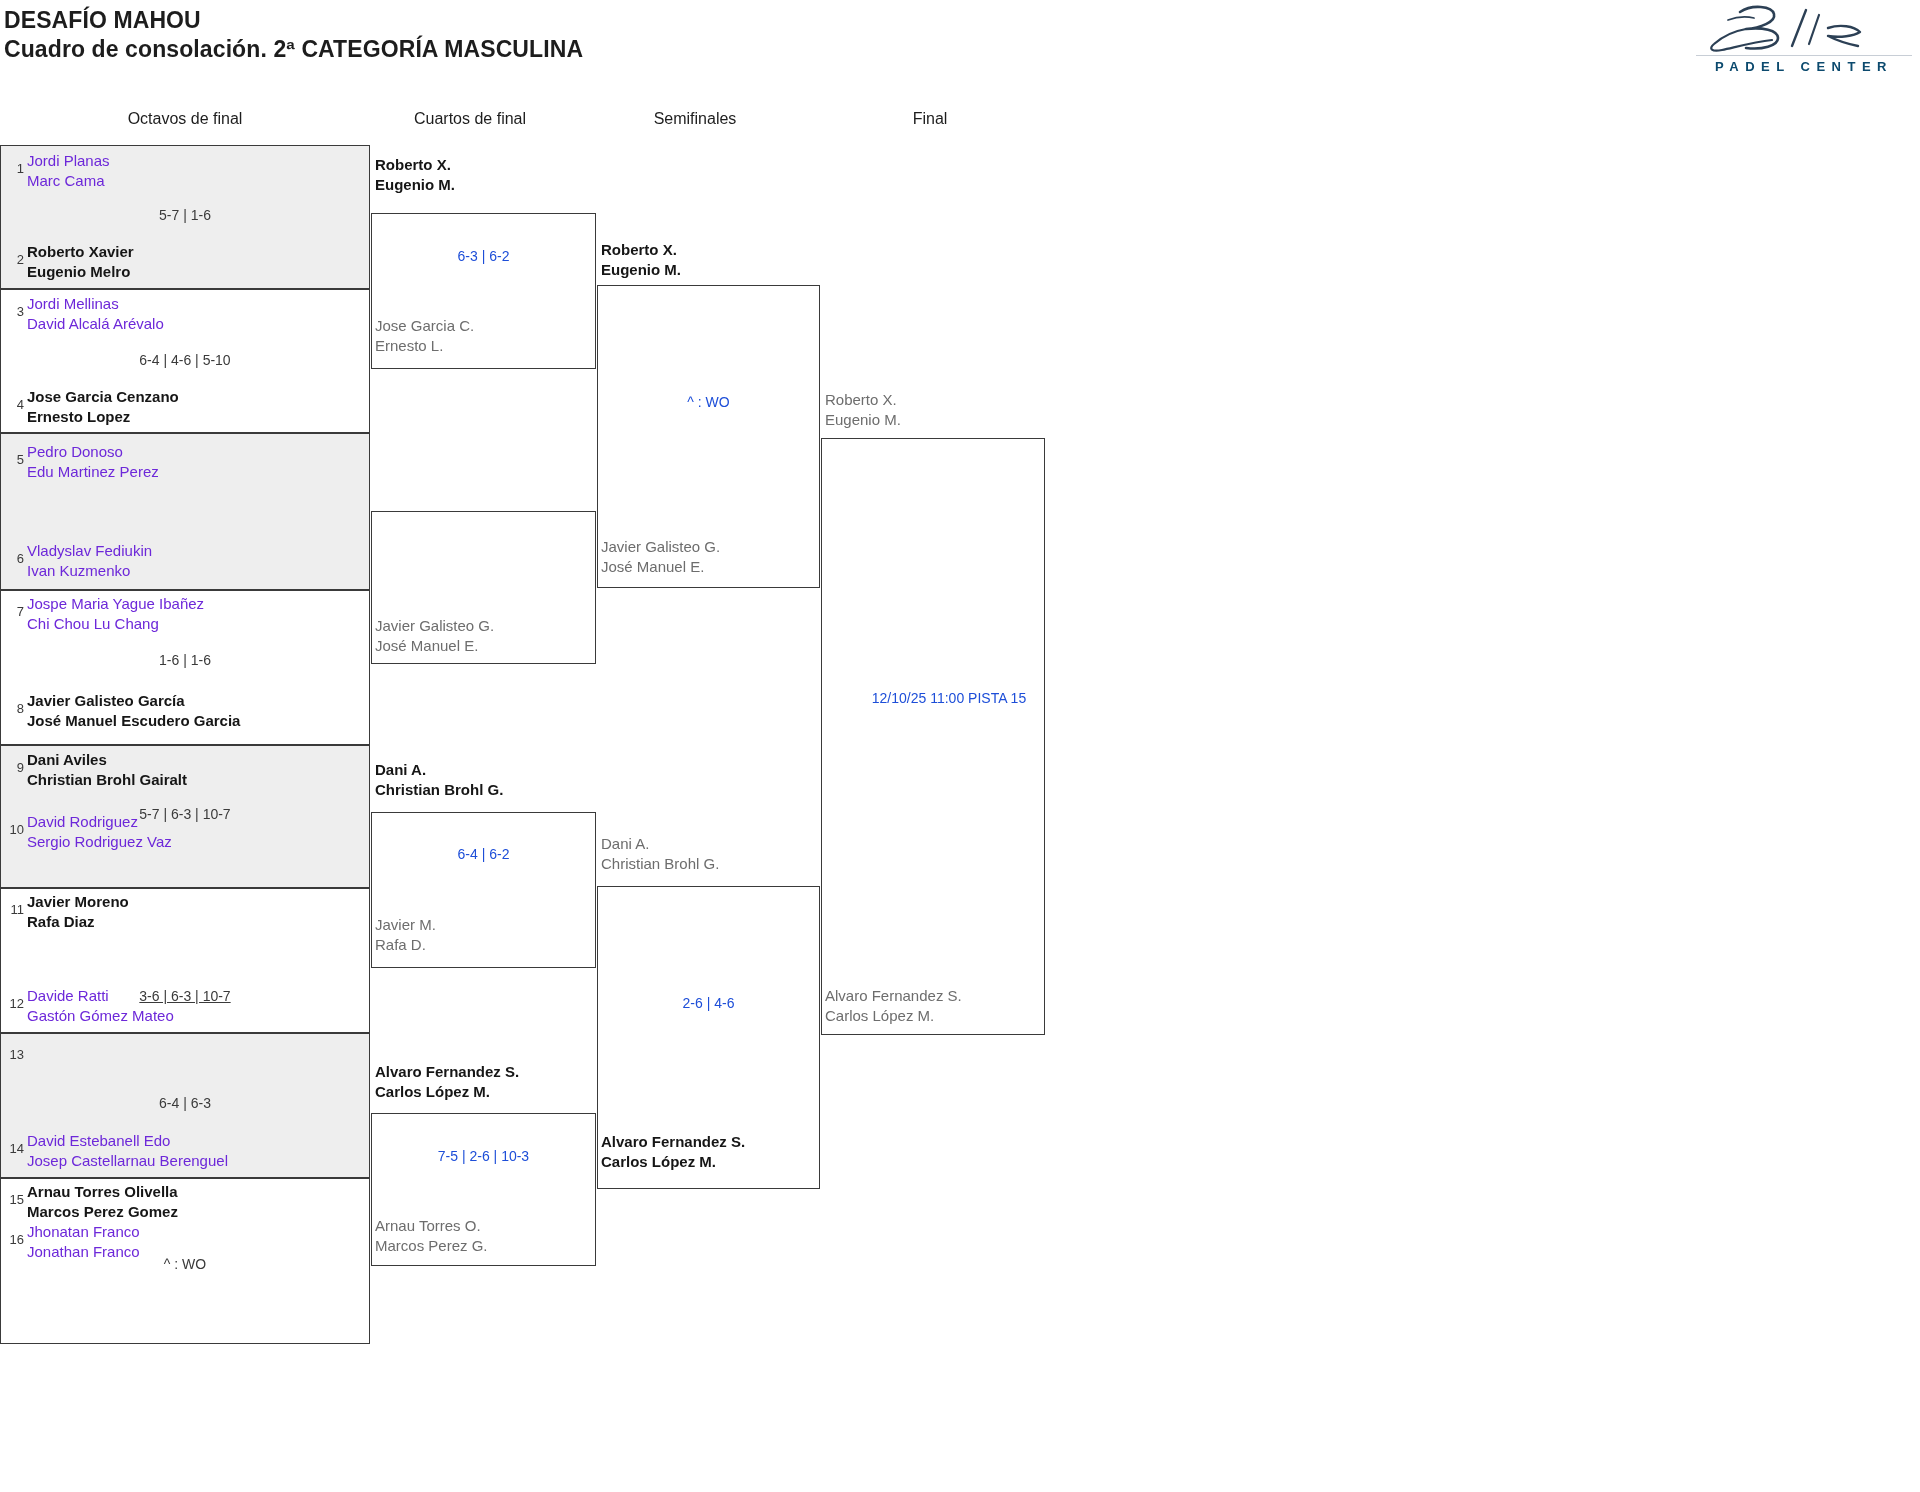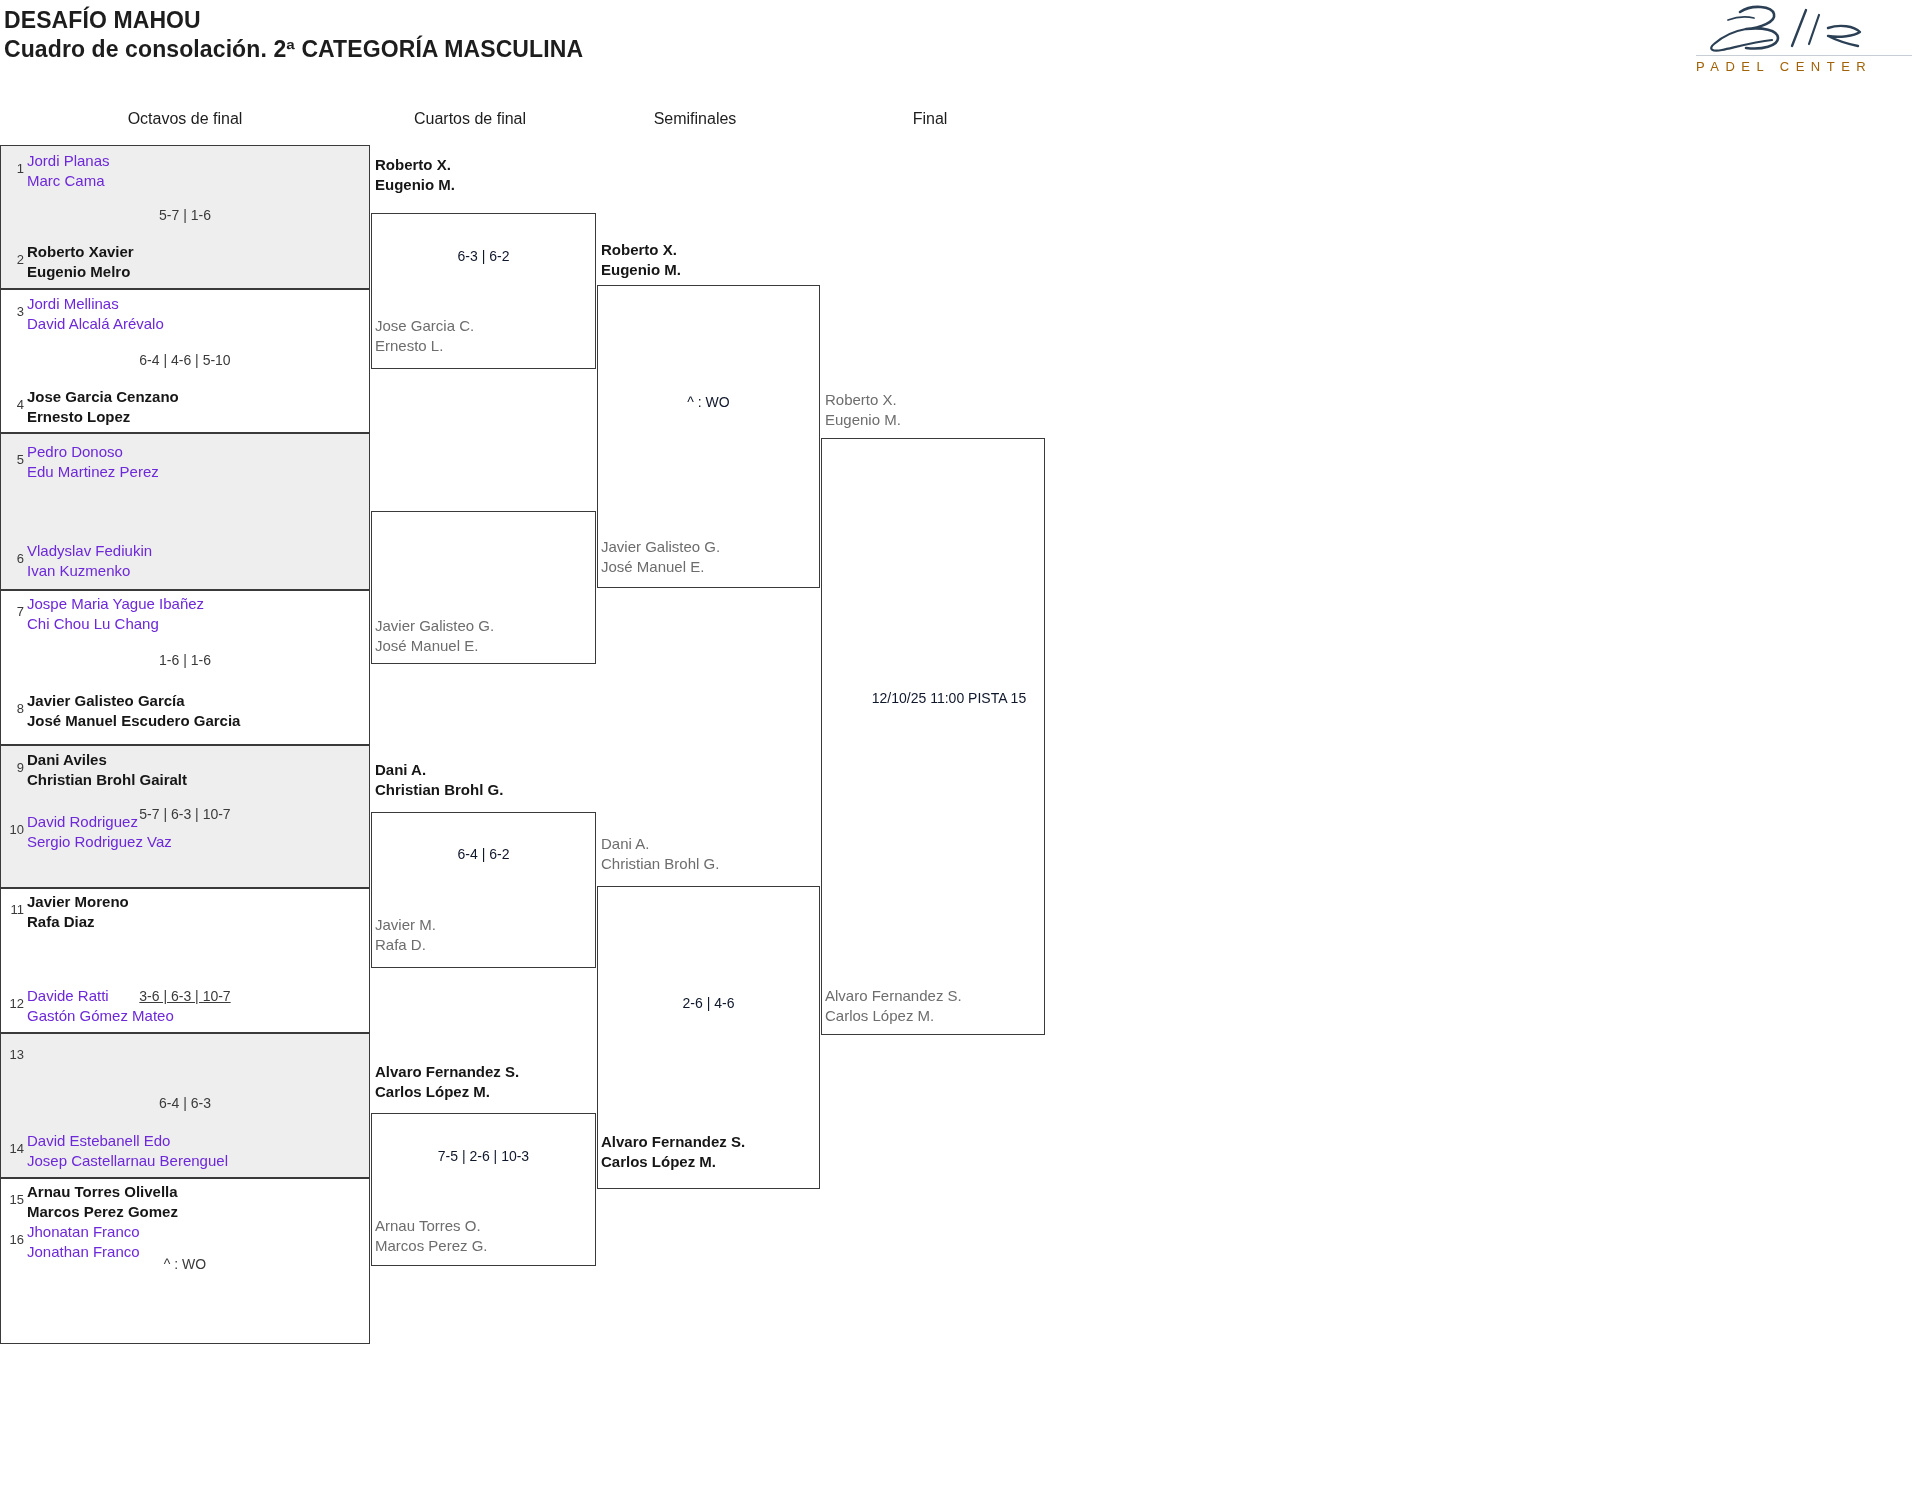--- a/index.html
+++ b/index.html
@@ -54,26 +54,26 @@
     top: 53px;
     width: 216px;
     height: 1px;
     background: #c8ced6;
   }
   .logo-wordmark {
     position: absolute;
     left: 8px;
     top: 57px;
     width: 216px;
-    text-align: left;
+    text-align: center;
     font-size: 13px;
     letter-spacing: 6.5px;
-    color: #a16207;
+    color: #0c4a6e;
     font-family: "Liberation Sans", "DejaVu Sans", sans-serif;
-    font-weight: 400;
+    font-weight: 700;
   }
 
   
   .round-header {
     position: absolute;
     font-size: 16px;
     color: #1d1d1d;
     font-weight: 400;
     white-space: nowrap;
     text-align: center;
@@ -138,21 +138,21 @@
   .conn-box {
     position: absolute;
     border: 1px solid #3a3a3a;
     box-sizing: border-box;
     background: transparent;
   }
   .conn-score {
     position: absolute;
     text-align: center;
     font-size: 14px;
-    color: #0f172a;
+    color: #1d4ed8;
     white-space: nowrap;
   }
 
   
   .adv {
     position: absolute;
     font-size: 15px;
     line-height: 19.5px;
     white-space: nowrap;
   }

